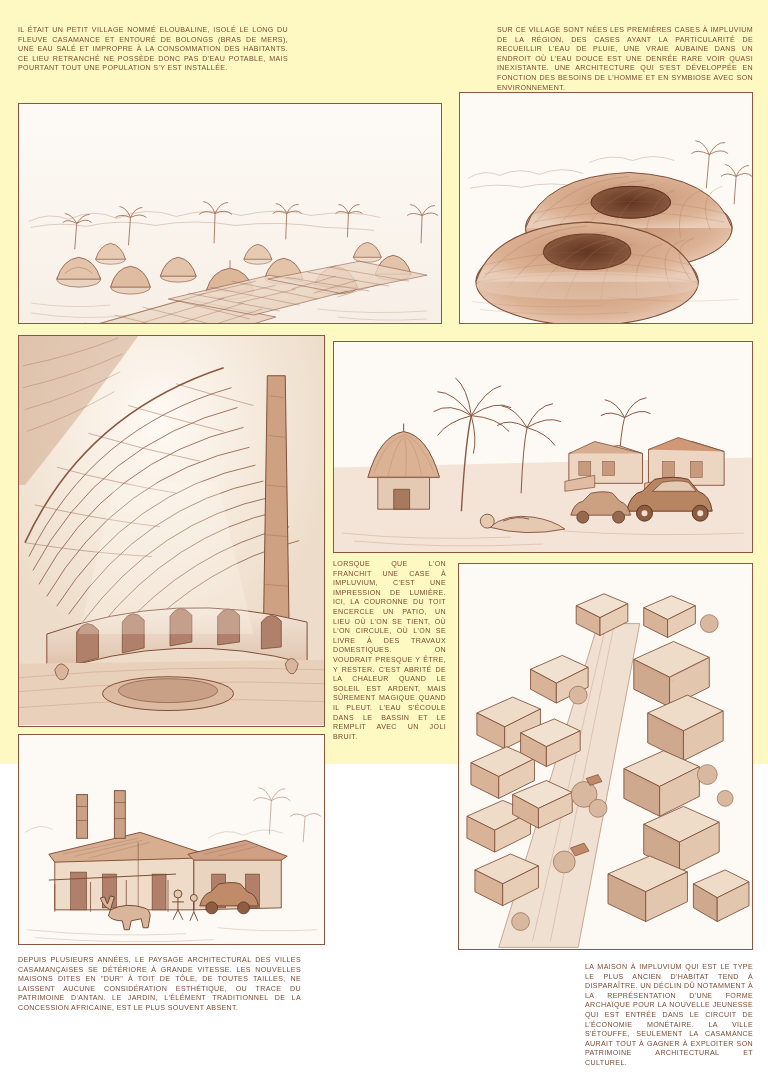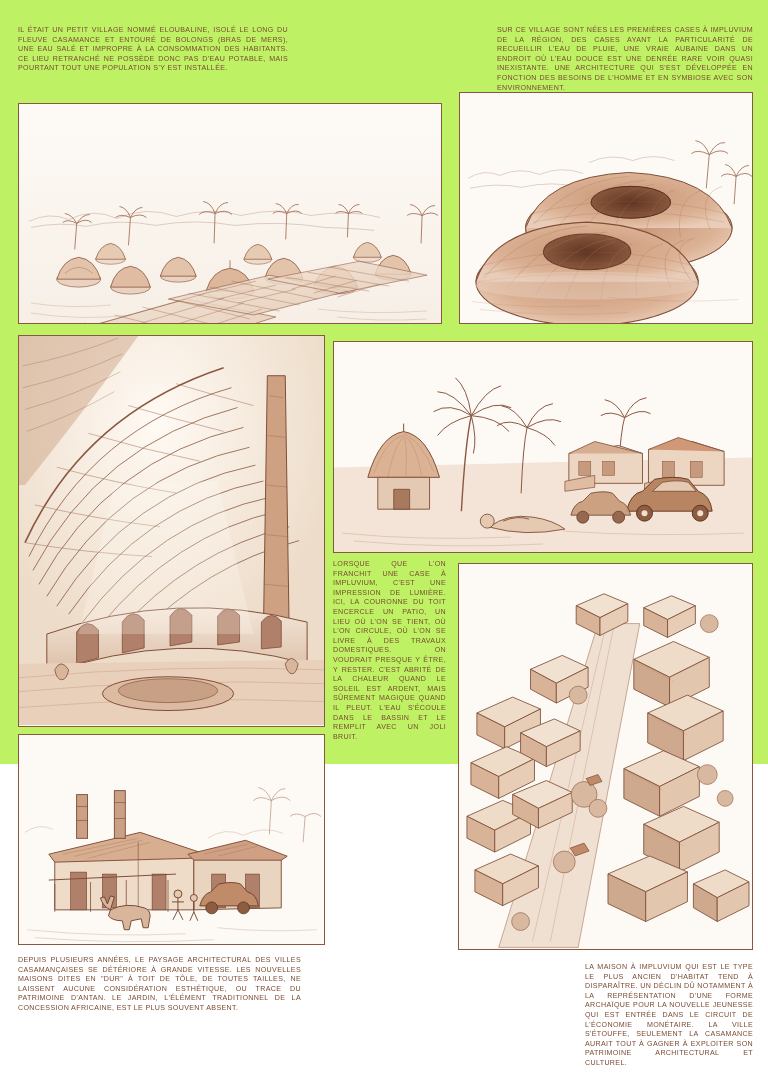--- a/index.html
+++ b/index.html
@@ -12,21 +12,21 @@
     height: 1076px;
     font-family: "Liberation Sans", sans-serif;
     color: #7a4a33;
     position: relative;
     overflow: hidden;
   }
   .page {
     position: relative;
     width: 768px;
     height: 764px;
-    background: #bef264;
+    background: #fef9c3;
   }
   
   .txt {
     position: absolute;
     font-family: "Liberation Sans", sans-serif;
     font-size: 7.1px;
     line-height: 9.6px;
     letter-spacing: 0.35px;
     color: #7b4a33;
     text-transform: uppercase;

